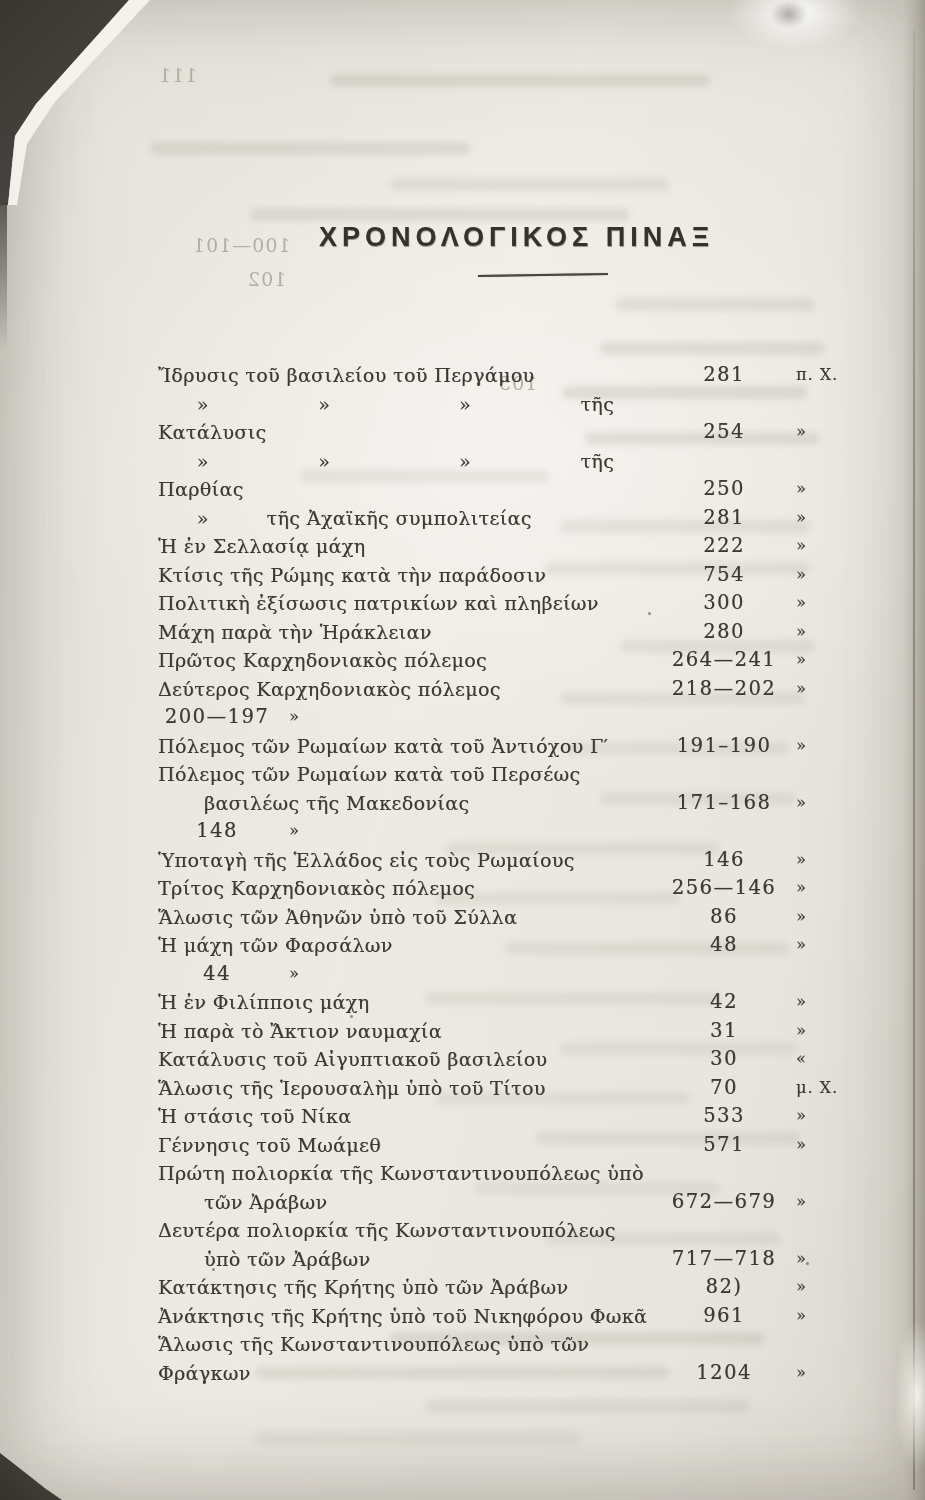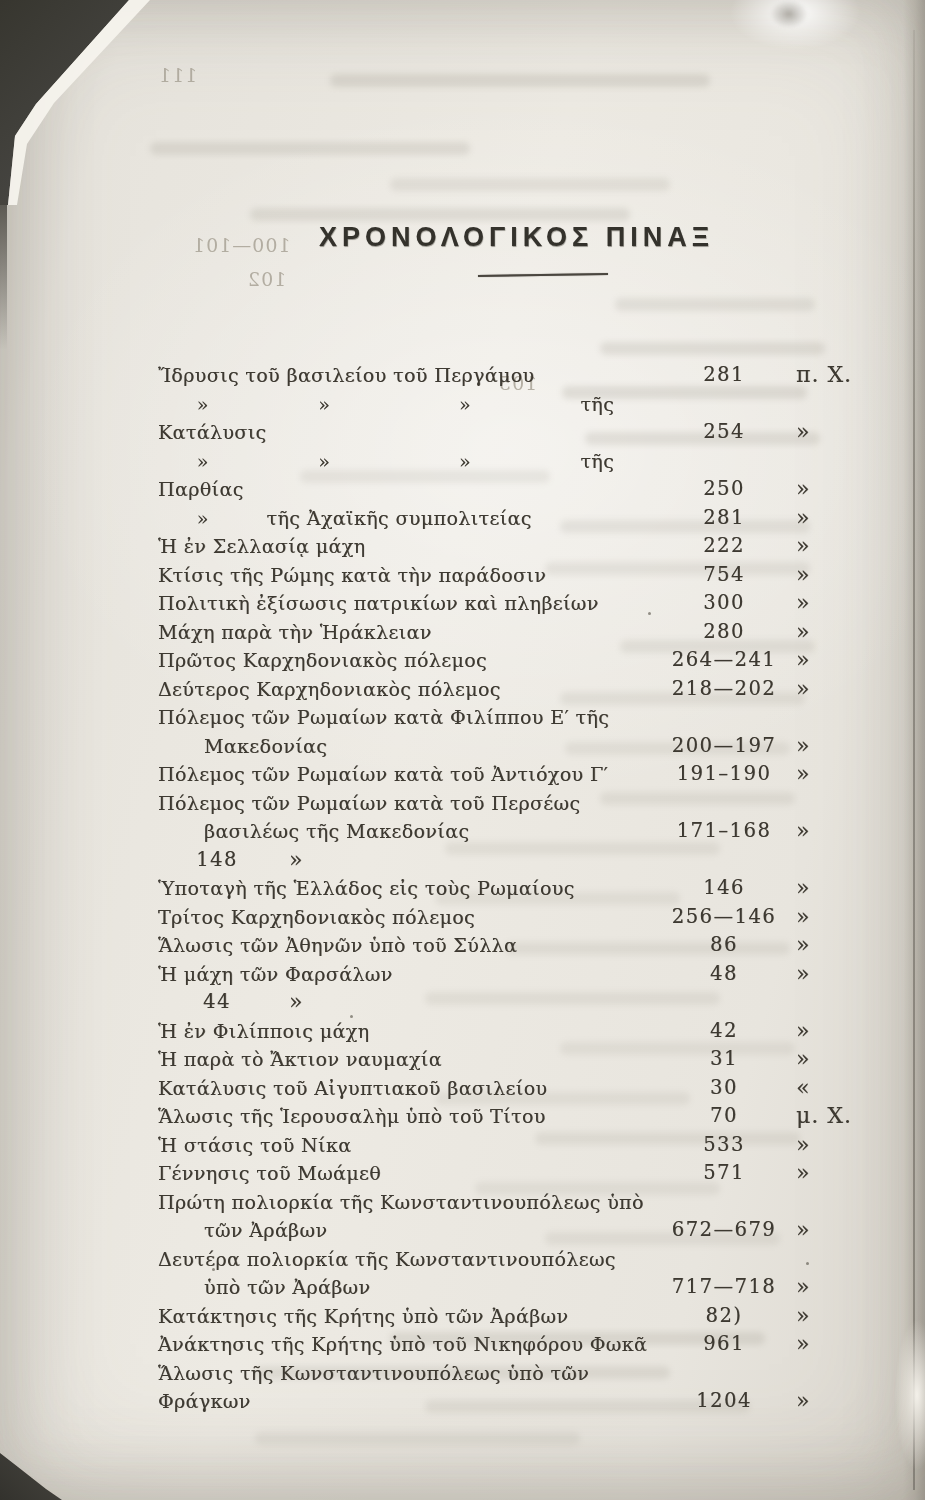--- a/index.html
+++ b/index.html
@@ -50,21 +50,21 @@
     transform:rotate(-.9deg);box-shadow:0 0 1px rgba(74,70,63,.7);}
   
   .content{position:absolute;left:158px;top:321px;width:712px;color:#3d3931;margin-top:40px;}
   .entry{display:flex;align-items:flex-end;}
   .entry-text{flex:1 1 auto;max-width:520px;font-size:19px;line-height:28.5px;
     letter-spacing:.4px;text-shadow:.4px .4px .5px rgba(56,50,41,.5);}
   .entry-text .line{white-space:pre-wrap;}
   .entry-text .line + .line{padding-left:46px;}
   .entry-date{flex:0 0 118px;text-align:center;font-size:19.5px;line-height:28.5px;
     letter-spacing:1.5px;text-shadow:.4px .4px .5px rgba(56,50,41,.5);}
-  .entry-era{flex:0 0 74px;padding-left:13px;font-size:22px;line-height:28.5px;
+  .entry-era{flex:0 0 74px;padding-left:13px;font-size:16px;line-height:28.5px;
     letter-spacing:1px;text-shadow:.4px .4px .4px rgba(56,50,41,.45);}
   
   .bleed-frag{position:absolute;transform:scaleX(-1);color:#a59f92;opacity:.8;
     filter:blur(.7px);font-size:19px;letter-spacing:1px;font-family:"DejaVu Serif",serif;}
   .smudge{position:absolute;height:13px;border-radius:6px;background:#8e897c;filter:blur(3px);}
   .speck{position:absolute;width:3px;height:3px;border-radius:50%;background:rgba(70,64,53,.55);}
 </style>
 </head>
 <body>
 
@@ -176,24 +176,20 @@
       <div class="entry-era">»</div>
     </div>
     <div class="entry">
       <div class="entry-text">
         <div class="line">Δεύτερος Καρχηδονιακὸς πόλεμος</div>
       </div>
       <div class="entry-date">218—202</div>
       <div class="entry-era">»</div>
     </div>
     <div class="entry">
-      <div class="entry-text">
-        <div class="line">Πόλεμος τῶν Ρωμαίων κατὰ Φιλίππου Ε′ τῆς</div>
-        <div class="line">Μακεδονίας</div>
-      </div>
       <div class="entry-date">200—197</div>
       <div class="entry-era">»</div>
     </div>
     <div class="entry">
       <div class="entry-text">
         <div class="line">Πόλεμος τῶν Ρωμαίων κατὰ τοῦ Ἀντιόχου Γ′</div>
       </div>
       <div class="entry-date">191–190</div>
       <div class="entry-era">»</div>
     </div>

